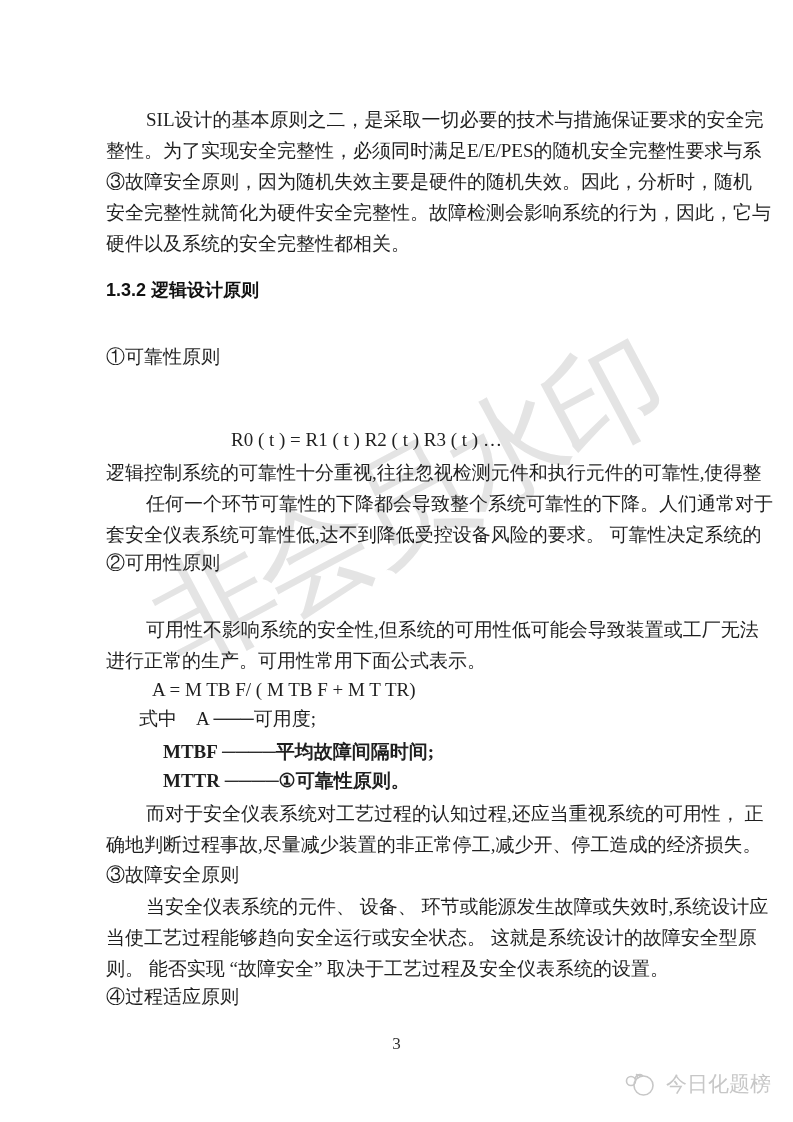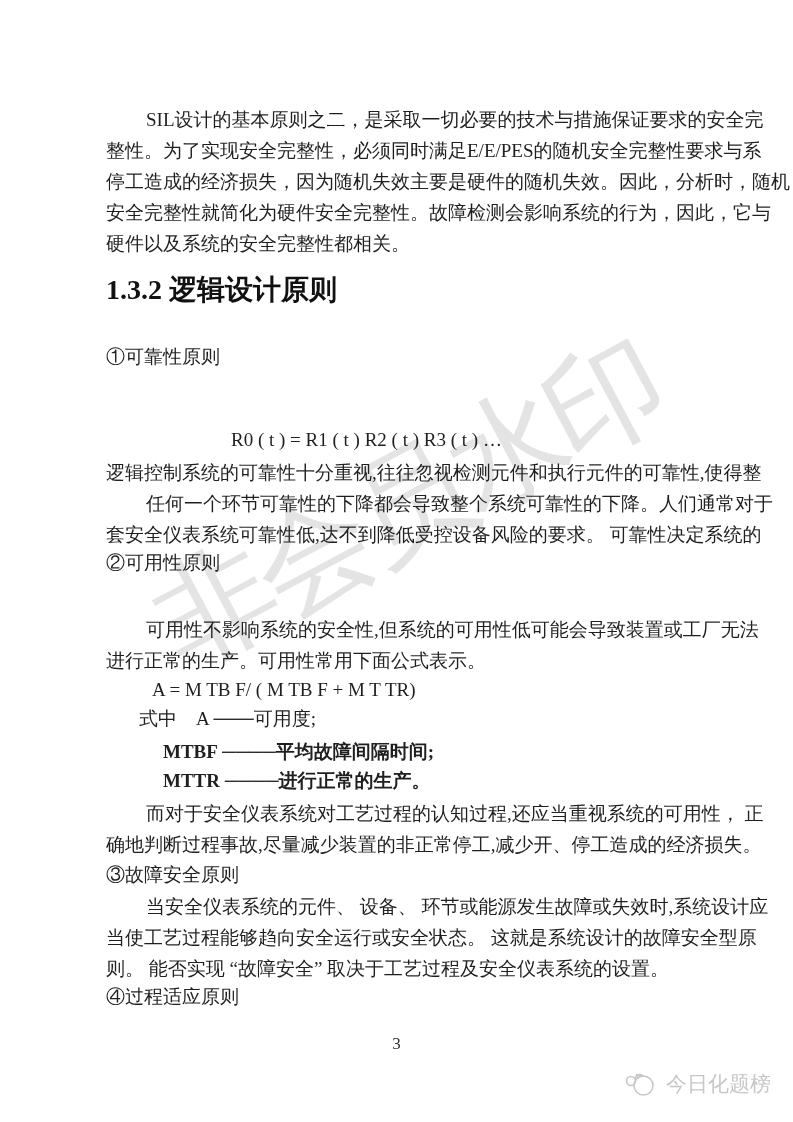--- a/index.html
+++ b/index.html
@@ -33,23 +33,23 @@
     height:31px;line-height:31px;
     font-size:19px;
     color:#1f1f1f;
     white-space:nowrap;
     overflow:visible;
   }
   .ind{padding-left:40px;}          
   .label{height:30px;line-height:30px;}
   .heading{
     margin:0;
-    font-family:Liberation Serif, serif;
+    font-family:Liberation Sans, sans-serif;
     font-weight:bold;
-    font-size:28px;
+    font-size:18px;
     height:30px;line-height:30px;
     color:#111;
   }
   .formula{padding-left:125px;}
   .formula-a{padding-left:46px;}
   .where{padding-left:33px;}
   .def{padding-left:57px;font-weight:bold;}
   .pagenum{
     position:absolute;left:0;top:1034px;width:100%;
     text-align:center;
@@ -72,21 +72,21 @@
 
 <div class="page">
 
   <div class="watermark">非会员水印</div>
 
   <div class="content">
 
     <div class="block" style="top:104px">
       <div class="line ind">SIL设计的基本原则之二，是采取一切必要的技术与措施保证要求的安全完</div>
       <div class="line">整性。为了实现安全完整性，必须同时满足E/E/PES的随机安全完整性要求与系</div>
-      <div class="line">停工造成的经济损失，因为随机失效主要是硬件的随机失效。因此，分析时，随机</div>
+      <div class="line">③故障安全原则，因为随机失效主要是硬件的随机失效。因此，分析时，随机</div>
       <div class="line">安全完整性就简化为硬件安全完整性。故障检测会影响系统的行为，因此，它与</div>
       <div class="line">硬件以及系统的安全完整性都相关。</div>
     </div>
 
     <div class="block" style="top:275px">
       <h2 class="heading">1.3.2 逻辑设计原则</h2>
     </div>
 
     <div class="block" style="top:342px">
       <div class="line label">①可靠性原则</div>
@@ -116,21 +116,21 @@
       <div class="line formula-a">A = M TB F/ ( M TB F + M T TR)</div>
     </div>
 
     <div class="block" style="top:703px">
       <div class="line where">式中　A ───可用度;</div>
     </div>
     <div class="block" style="top:736px">
       <div class="line def">MTBF ────平均故障间隔时间;</div>
     </div>
     <div class="block" style="top:765px">
-      <div class="line def">MTTR ────进行正常的生产。</div>
+      <div class="line def">MTTR ────①可靠性原则。</div>
     </div>
 
     <div class="block" style="top:798px">
       <div class="line ind">而对于安全仪表系统对工艺过程的认知过程,还应当重视系统的可用性， 正</div>
       <div class="line">确地判断过程事故,尽量减少装置的非正常停工,减少开、停工造成的经济损失。</div>
     </div>
 
     <div class="block" style="top:860px">
       <div class="line label">③故障安全原则</div>
     </div>

